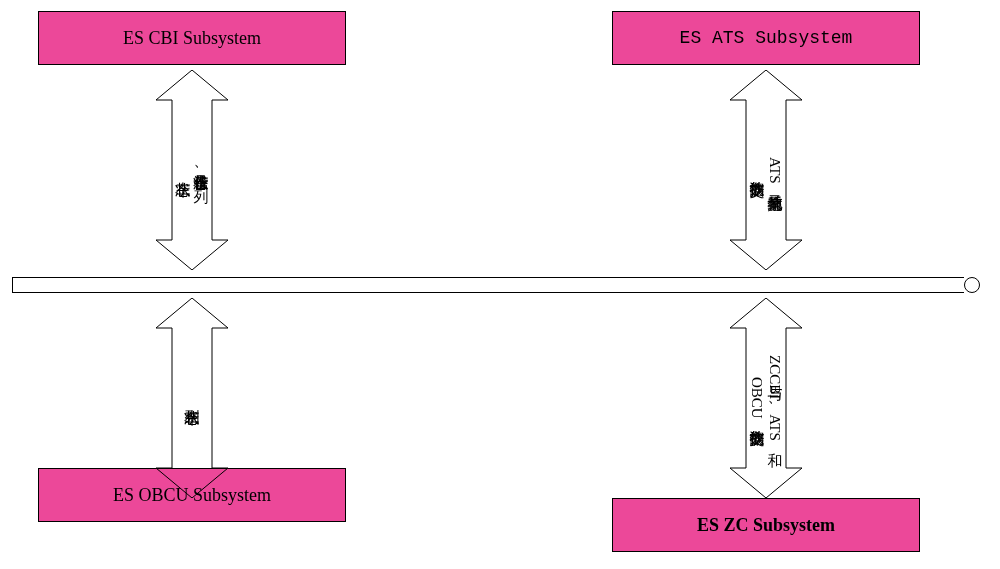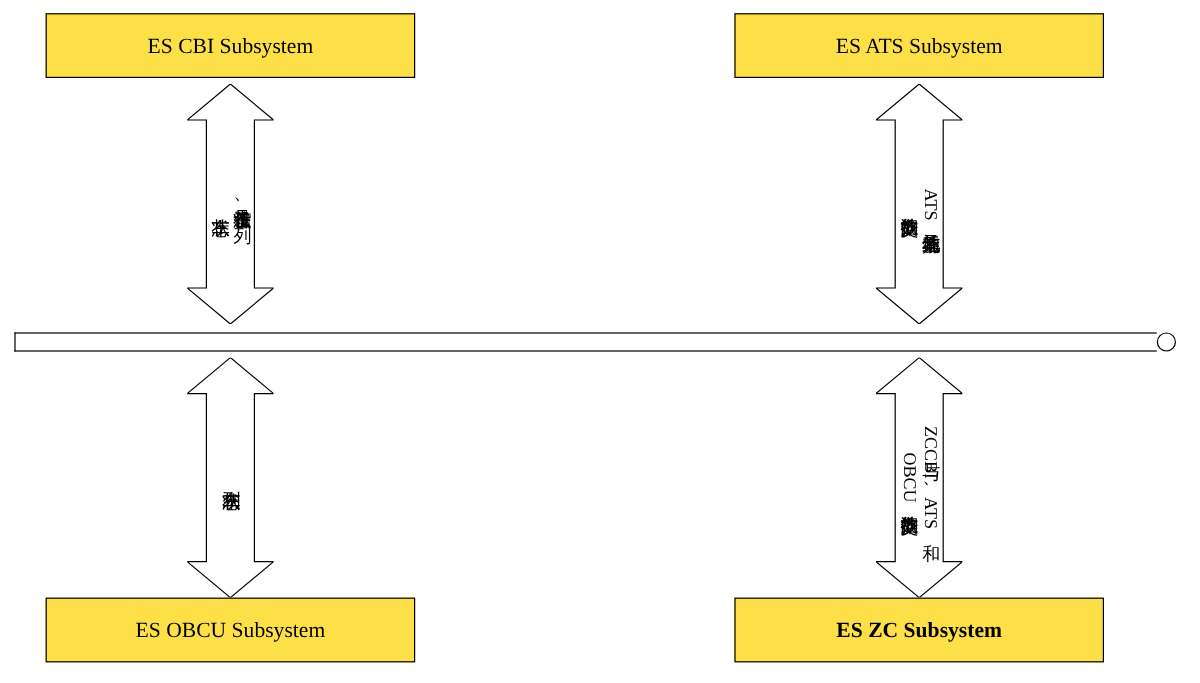--- a/index.html
+++ b/index.html
@@ -10,39 +10,40 @@
     body {
       width: 1000px;
       height: 569px;
       background: #fff;
       position: relative;
       font-family: "Times New Roman", "SimSun", serif;
     }
     .subsystem-box {
       position: absolute;
       border: 1px solid #000;
-      background: #fde047;
+      background: #ec4899;
       display: flex;
       align-items: center;
       justify-content: center;
       font-size: 18px;
       width: 308px;
       height: 54px;
     }
     .box-top-left {
       left: 38px;
       top: 11px;
     }
     .box-top-right {
       left: 612px;
       top: 11px;
+      font-family: Liberation Mono, monospace;
     }
     .box-bottom-left {
       left: 38px;
-      top: 498px;
+      top: 468px;
     }
     .box-bottom-right {
       left: 612px;
       top: 498px;
       font-weight: bold;
     }
     .bus-pipe {
       position: absolute;
       left: 12px;
       top: 277px;

